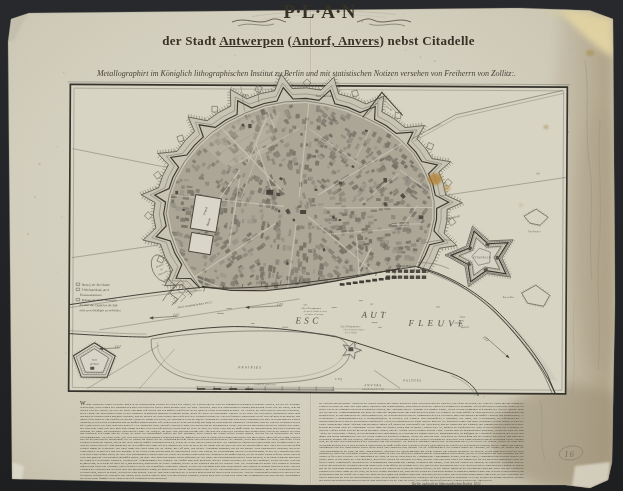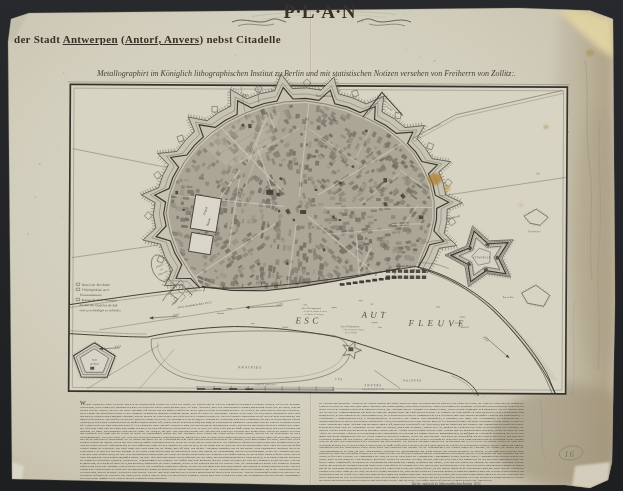--- a/index.html
+++ b/index.html
@@ -2008,18 +2008,18 @@
 <ellipse cx="571" cy="453" rx="12" ry="7" fill="none" stroke="#7a7569" stroke-width="0.7" opacity="0.7" transform="rotate(-8 571 453)"></ellipse>
 <text x="565" y="456.5" font-size="8" font-style="italic" fill="#6a655a" opacity="0.8" font-family="Liberation Serif">I 6</text>
 
 <path d="M232,22 C245,16 258,26 270,20 C276,17 282,21 286,22" fill="none" stroke="#4a463c" stroke-width="0.8"></path>
 <path d="M238,26 C250,21 262,28 274,24" fill="none" stroke="#4a463c" stroke-width="0.5"></path>
 <path d="M411,22 C398,16 385,26 373,20 C367,17 361,21 357,22" fill="none" stroke="#4a463c" stroke-width="0.8"></path>
 <path d="M405,26 C393,21 381,28 369,24" fill="none" stroke="#4a463c" stroke-width="0.5"></path>
 </svg>
 
 <div class="t" style="left:16px;right:0;top:1px;text-align:center;font-weight:bold;font-size:19px;letter-spacing:0.2px;color:#383127;">P·L·A·N</div>
-<div class="t" style="left:14px;right:0;top:33.1px;text-align:left;font-weight:bold;font-size:11px;letter-spacing:0.3px;color:#383127;">der Stadt <span style="text-decoration:underline">Antwerpen</span> (<span style="text-decoration:underline">Antorf, Anvers</span>) nebst Citadelle</div>
+<div class="t" style="left:14px;right:0;top:33.1px;text-align:center;font-weight:bold;font-size:13px;letter-spacing:0.3px;color:#383127;">der Stadt <span style="text-decoration:underline">Antwerpen</span> (<span style="text-decoration:underline">Antorf, Anvers</span>) nebst Citadelle</div>
 <div class="t" style="left:-10px;right:0;top:68.5px;text-align:center;font-style:italic;font-size:8px;color:#48443a;">Metallographirt im Königlich lithographischen Institut zu Berlin und mit statistischen Notizen versehen von Freiherrn von Zollitz:.</div>
 
 <div class="col" style="left:80px;top:401.5px;width:772px;"><span style="font-size:21px;line-height:9px;">W</span>enige Stadtplätze unsrer Weltkarte haben in so verschiedenem Wechsel der Zeiten den Handel, die Kirchen und die Zahl der allgemeinen bekannten Geschichte erhalten, wie die alte berühmte Scheldestadt, deren Namen seit Jahrhunderten unter den ersten des festen Landes genannt wird. Die Stadt Antwerpen, unter den Handelsstädten Europa's gegenwärtig wieder eine der ersten, liegt am rechten Ufer der Schelde, die hier eine Breite von 2200 Fuß erreicht und den größten Schiffen bis an die Quais der Stadt zu gelangen gestattet. Die Werften, der Hafen und die herrliche Kathedrale, deren Thurm von Meisterhand erbaut zu den schönsten Denkmälern gothischer Baukunst gehört, geben der Stadt ein ehrwürdiges Ansehen. In der Mitte des vierzehnten Jahrhunderts zählte man innerhalb der Mauern gegen 200,000 Einwohner, und die Messen der Stadt wurden von Kaufleuten aller Nationen besucht; die Zahl der fremden Handelshäuser belief sich auf mehr denn tausend, und täglich liefen hunderte von Schiffen ein und aus. Durch die Stürme der Kriege, die Sperrung der Schelde und die Trennung der Niederlande sank dieser Wohlstand; erst unter der Regierung des Kaisers Napoleon, der hier einen Kriegshafen und die großen Bassins anlegen ließ, erholte sich die Stadt von neuem, und unter der Regierung des Königs der Niederlande stieg die Zahl der Einwohner wieder auf 77,000 Seelen. Die Stadt liegt unter dem 51° 13′ 8″ nördlicher Breite und 22° 6′ östlicher Länge, drei Meilen von der holländischen Grenze, acht Meilen von Brüssel und ist der Einfahrt aller Thore, drei nach dem Lande und zwei nach dem Strome gelegen. Unter den öffentlichen Plätzen sind die Place de Meir, der Grüne Platz und der große Markt die ansehnlichsten; unter den Gebäuden das Rathhaus, die Börse, das Ostindische Haus und die Hänse. Die Citadelle, im Jahre 1568 von dem Herzoge von Alba nach den Plänen des Pacciotto von Urbino erbaut, liegt an der Südseite der Stadt und beherrscht den Strom und die Werke; sie bildet ein regelmäßiges Fünfeck mit fünf Bastionen, deren Gräben mit Wasser gefüllt werden können, und gilt als ein Meisterstück der alten Befestigungskunst. Die neuen Werke, seit 1815 unter der niederländischen Regierung angelegt, umgeben die Stadt in einem weiten Bogen und stützen sich mit beiden Flügeln auf den Strom, während das Fort du Nord und der Brückenkopf Tête de Flandre am linken Ufer die Verbindung mit dem Lande von Waes decken und sichern. Die Vorstädte, deren man ehemals vier zählte, sind in den letzten Kriegen niedergelegt worden, und an ihre Stelle sind die großen Esplanaden getreten, welche die Werke von der Stadt scheiden. Der Umfang der eigentlichen Stadt beträgt nahe an 8000 Schritte; die Zahl der Häuser wird auf 7600 angegeben, die der Straßen und Gänge auf 212, worunter die Place de Meir, die rue Rouge und der Quai van Dyck die ansehnlichsten sind. Unter den zwei und dreißig Kirchen nimmt die Kathedrale von Notre-Dame den ersten Rang ein; ihr Thurm, 466 Fuß hoch, von Meister Appelmans begonnen, gilt als das kühnste Werk brabantischer Baukunst, und seine Glockenspiele werden weit und breit gerühmt. In der Kirche selbst bewahrt man die unsterblichen Werke von Rubens, die Kreuzabnahme und die Kreuzaufrichtung, welche die Franzosen im Jahre 1794 nach Paris entführt hatten, die aber 1815 zurückgegeben worden sind. Die Kirche des heiligen Jacob enthält die Grabkapelle des großen Malers, die des heiligen Paulus treffliche Bilder von van Dyck und Jordaens. Das Rathhaus am großen Markte, im Jahre 1581 nach dem Brande wieder aufgebaut, die alte Börse, das Osterlingenhaus und der Palast am Meir, in welchem Napoleon und später der König der Niederlande residirten, verdienen die Aufmerksamkeit des Fremden. Die Straßen sind wohl gepflastert und des Nachts erleuchtet; die Zahl der Einwohner, welche im Jahre 1755 nur 43,000 betrug, ist seitdem auf mehr als 77,000 gestiegen, ungerechnet die starke Garnison, welche in den Kasernen und auf der Citadelle liegt. Die Verbindung der beiden Ufer vermitteln fliegende Brücken und zahlreiche Fährboote, und in neuester Zeit ist eine Dampffähre eingerichtet worden, welche den Uebergang nach dem Brückenkopfe von Flandern in wenigen Minuten bewirkt. Von den Thürmen der Stadt gewährt der Blick über den majestätischen Strom, die grünen Polder und die unabsehbaren Segel der ein- und auslaufenden Flotten ein Schauspiel, das in den Niederlanden seines Gleichen sucht, und der Reisende, welcher die Stadt besucht, wird die Tage nicht vergessen, die er in ihren Mauern und auf ihren Wällen verlebt hat. Auch die Wissenschaften haben hier von jeher eine Pflegestätte gefunden; die Druckerei von Plantin, deren Pressen einst die halbe Welt mit Büchern versorgten, besteht noch heute in dem alten Hause am Freitagsmarkte und wird von den Nachkommen des Meisters mit frommer Treue erhalten und den Fremden bereitwillig gezeigt.</div>
 <div class="col" style="left:319px;top:401.5px;width:718px;">die Entrepôt und das Militär-Arsenal an der Schelde nennen; im Ganzen besitzt die Stadt 32 Kirchen über die Kapellen, 212 Pfläge des Ölbau, eine Fund der Anstalt mit zur Hebung der Kranken berechnet 43 zum Theil wohl dotirte Hospitäler und Beguinenhäuser, nebst ihnen verdient die Charité der besonderen Erwähnung. Für den öffentlichen Unterricht wirken die für diesen Zweck die besonders zahlreich gewordenen Schulen, das Athenäum und die Akademie der schönen Künste, welche in dem ehemaligen Refectorium der Abtei St. Michael ihren Sitz hat und eine Gemäldesammlung von mehr als 1200 und 100,000 Stücke um Kupferstichen bewahrt. Die Industrie der Stadt umfaßt 14 Zuckersiedereien, sechs Kattunfabriken und Manufacturen, in sind namentlich die Spitzenklöppeleien, die Seidenwebereien und die Diamantschleifereien zu nennen; man zählt überdies 45 größere Fabriken und Manufacturen, 13 Tuchfabriken, 9 Baumwollspinnereien, 8 Cichorienfabriken, 12 Bleichen, eine Glocken- und Stückgießerei, 5 Bräuhuser, eine Börse, eine Leinwandstahl, 12 Seifensiedereien, 13 Brandweinbrennereien und die bedeutenden Schiffswerfte. Unter den Wohlthätern der Kunst sind die nach der See führenden Kanäle von hoher Wichtigkeit; in dem Bassin, welches der Kaiser Napoleon mit einem Aufwande von Millionen erbauen ließ, können 50 Linienschiffe vor Anker gehen, und der Handel mit den Kolonien, mit England und den Städten der Ostsee gewinnt mit jedem Jahre an Ausdehnung. In den Tagen der Messen, gegen 200 Werkstätte, Waaren aller Art, gehören die Kaufherren der Stadt zu den reichsten des Festlandes; die jährliche Einfuhr beläuft sich auf 40 bis 50 Millionen Gulden, und die Ausfuhr erreicht beinahe dieselbe Höhe. Gedenkt man der mannichfachen Schicksale, welche die Stadt seit dem Abfalle der Niederlande erfahren, der Belagerungen und Plünderungen, der Sperrung des Stromes durch die Mündungsstaaten, so muß man die Lebenskraft bewundern, mit der sie sich immer von neuem emporgerichtet hat. Die letzten Folgen der neuesten Ereignisse, welche die Stadt im Jahre 1830 durch die Beschießung von der Citadelle aus erlitten, sind noch nicht verwunden; dennoch läßt sich erwarten, daß unter dem Schutze der Befestigungen und der weisen Verwaltung die Stadt ihren alten Ruhm behaupten und die Bedeutung wieder erlangen wird, die ihr unter den Handelsplätzen des Festlandes von jeher gebührte. Die neuesten Zählungen ergeben eine Bevölkerung von 77,199 Seelen. Die Schelde, welche der Stadt ihren Reichthum gebracht hat, ist auch in unseren Tagen wieder die große Straße ihres Verkehres; an ihren Quais löschen die Schiffe aller seefahrenden Nationen, und die Flaggen von England, Nordamerika und den Hansestädten wehen neben denen von Frankreich und Holland. Für die Bequemlichkeit des Handels sorgen die Entrepôts, die Waagen, die Makler und die Assekuranzkammern; die Bank, im Jahre 1822 gegründet, unterstützt die Unternehmungen mit einem Kapitale von zwanzig Millionen. Die Messen, welche sonst den Weltruf der Stadt begründeten, haben ihre Bedeutung verloren, seit der Handel zu jeder Zeit offen steht; dagegen sind die Wochenmärkte stark besucht, und der Getreidehandel mit dem Waeslande und den Polders liefert reiche Gewinne. Die Umgebungen der Stadt, so weit sie nicht durch die Festungswerke eingenommen werden, sind mit Gärten, Landhäusern und Bleichen bedeckt; die Polder, durch Deiche gegen die Fluth geschützt, geben fette Weiden für zahlreiche Heerden, und das Land von Waes jenseit des Stromes gilt für den am besten angebauten Strich des festen Landes. Dampfschiffe unterhalten die Verbindung mit Rotterdam und London, Diligencen mit Brüssel, Gent und den Städten des Nordens; die projectirte Eisenbahn wird die Schelde mit dem Rheine verbinden und dem Handel neue Wege öffnen. So vereinigt sich Alles, um der alten Scheldestadt ihre Stelle unter den ersten Handelsplätzen Europa's zu sichern und ihr die Bedeutung zurückzugeben, deren sie sich in den Tagen Kaiser Karls des Fünften erfreute, da ihre Rheede täglich an die zweitausend Fahrzeuge zählte und ihre Kaufherren Königen Geld liehen. Möge die alte Stadt, die so viele Stürme überdauert hat, auch aus den Wirren der Gegenwart gestärkt hervorgehen; mögen Handel und Gewerbe in ihren Mauern von neuem blühen und die Schiffe aller Völker wie sonst an ihren Quais sich drängen: dann wird Antwerpen wieder werden, was es in seinen glänzendsten Tagen war, der erste Stapelplatz des festen Landes und die Perle der niederländischen Städte, deren Ruhm die Jahrbücher der Geschichte auf allen ihren Blättern verkünden. Der Plan, welchen wir hiermit übergeben, ist nach den besten und neuesten Materialien bearbeitet und wird dem Leser die Lage der Werke, der Straßen und der öffentlichen Gebäude deutlich vor Augen stellen.</div>
 <div class="t" style="left:412px;top:481.5px;font-size:8px;transform-origin:0 0;transform:scale(0.42);color:#55524a;font-style:italic;">Berlin, gedruckt im lithographischen Institut, 1832.</div>
 </div>
 </body></html>

